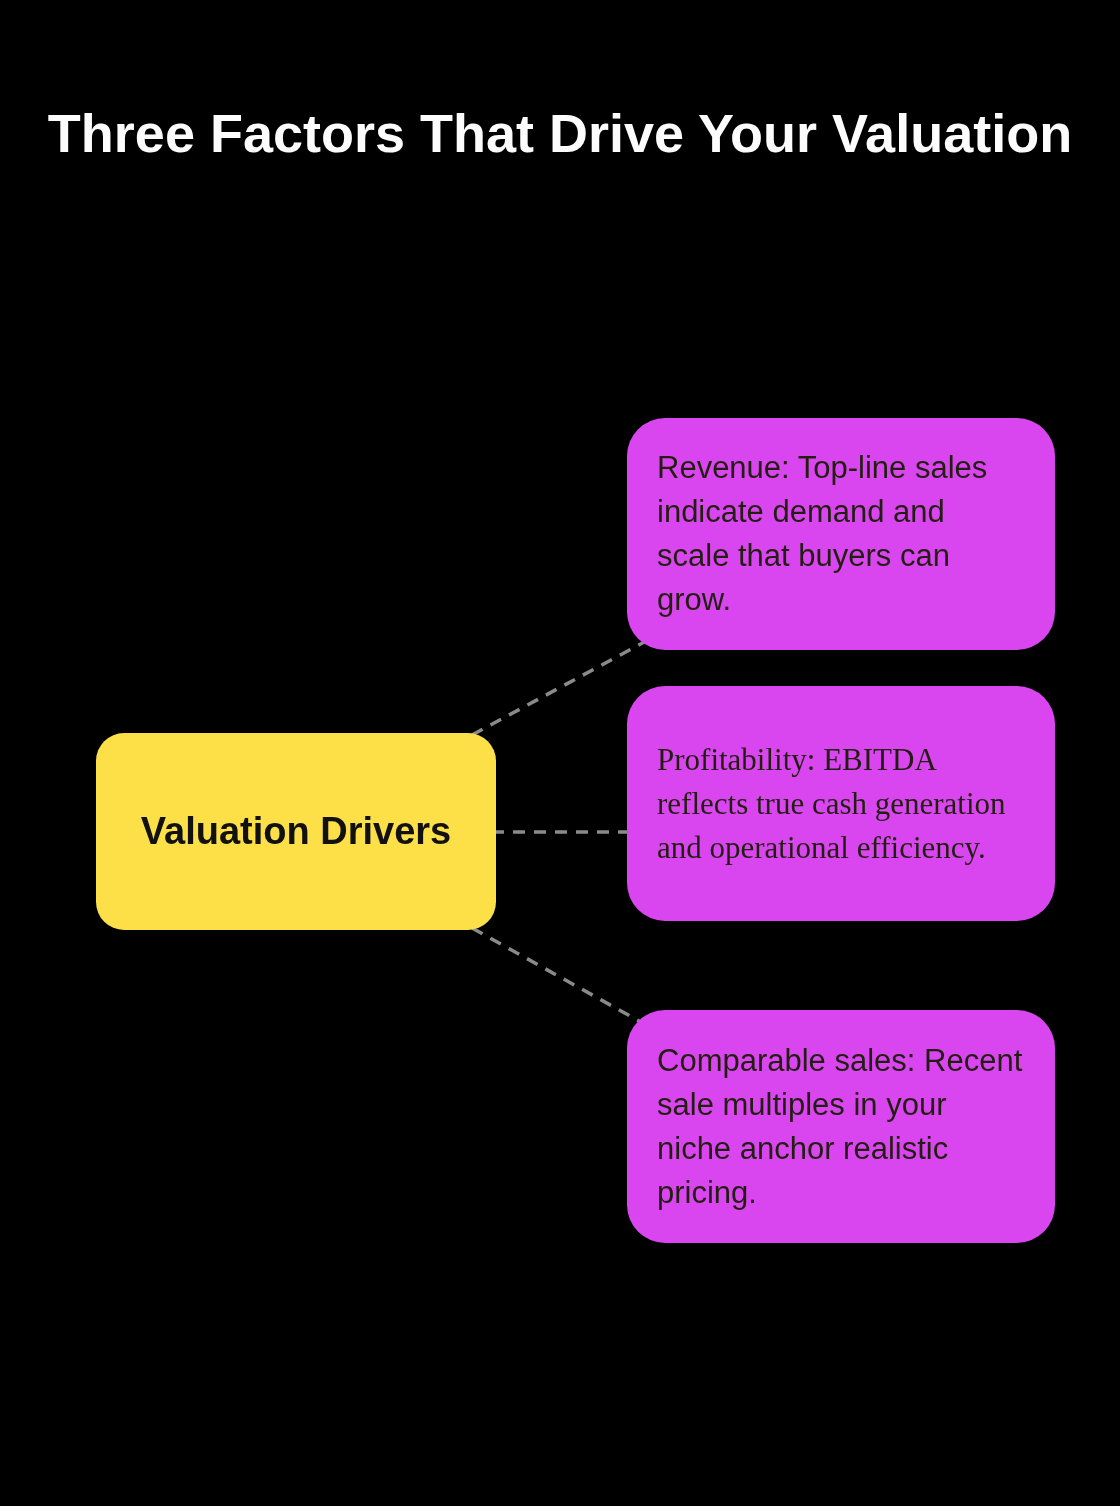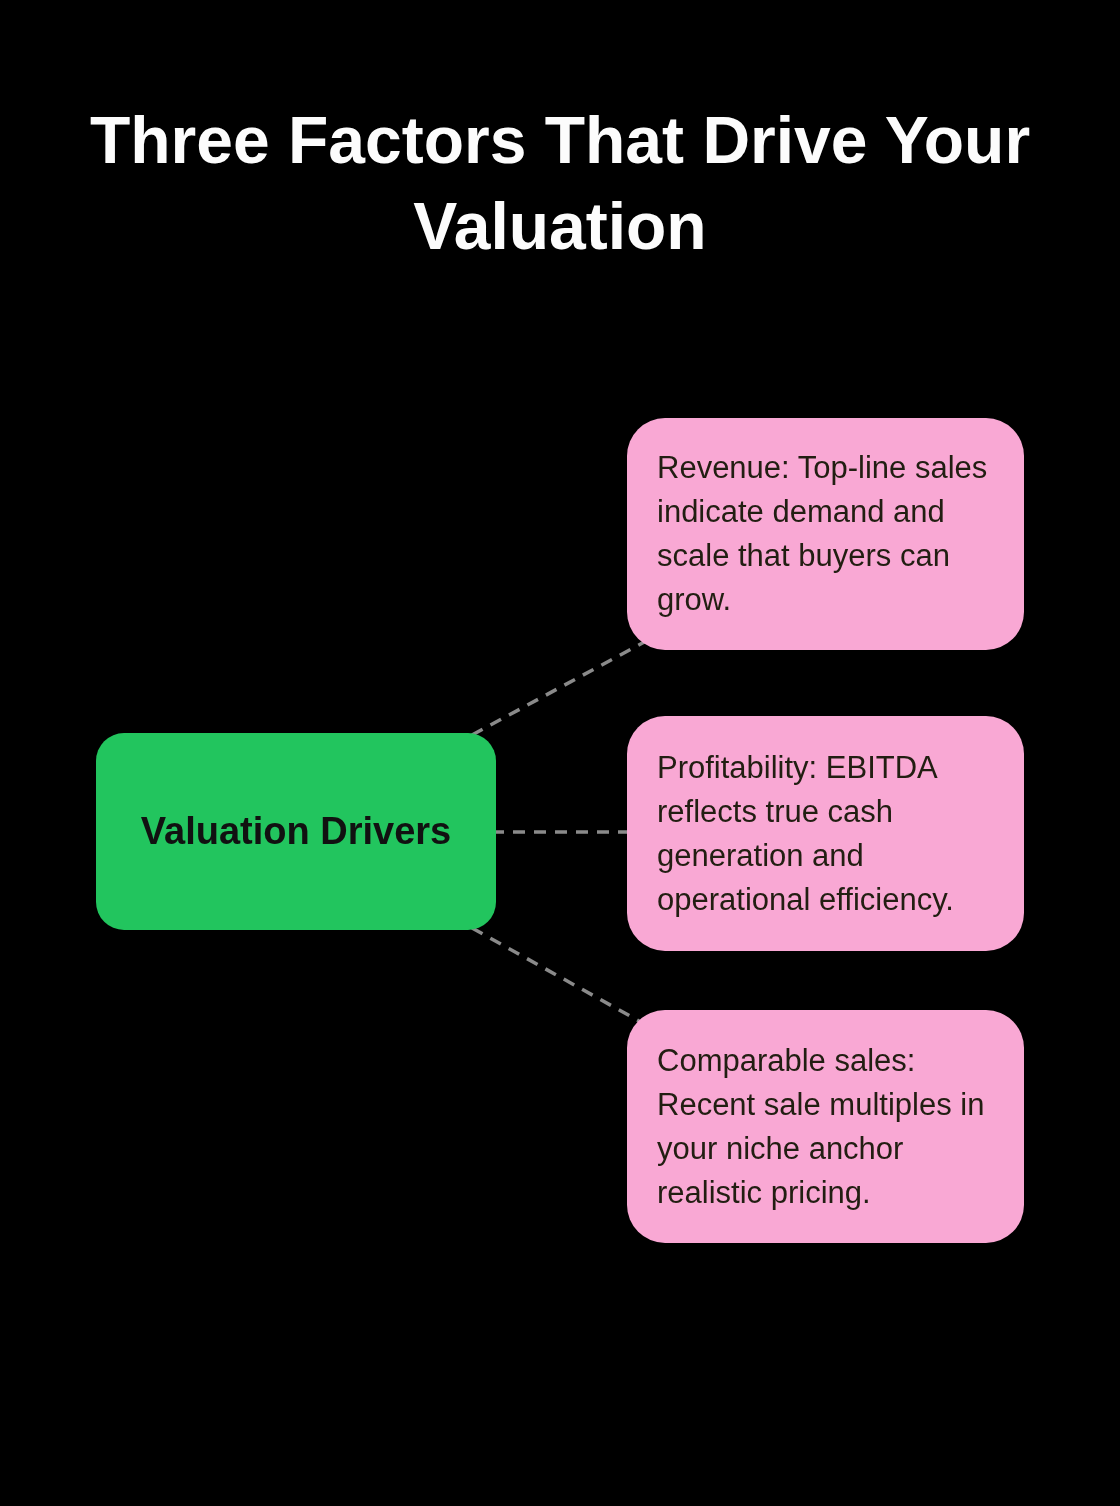--- a/index.html
+++ b/index.html
@@ -15,74 +15,74 @@
     overflow: hidden;
     font-family: "Liberation Sans", "DejaVu Sans", sans-serif;
   }
   .title {
     position: absolute;
     top: 98px;
     left: 40px;
     width: 1040px;
     margin: 0;
     text-align: center;
-    font-size: 66px;
+    font-size: 54px;
     line-height: 1.3;
     font-weight: 700;
     color: #fcfcfc;
     letter-spacing: 0px;
   }
   .connectors {
     position: absolute;
     top: 0;
     left: 0;
     width: 1120px;
     height: 1506px;
     z-index: 1;
   }
   .center-box {
     position: absolute;
     left: 96px;
     top: 733px;
     width: 400px;
     height: 197px;
-    background: #22c55e;
+    background: #fde047;
     border-radius: 28px;
     display: flex;
     align-items: center;
     justify-content: center;
     z-index: 2;
   }
   .center-box .label {
     font-size: 38px;
     font-weight: 700;
     color: #111111;
     text-align: center;
   }
   .factor-box {
     position: absolute;
     left: 627px;
-    width: 397px;
+    width: 428px;
     box-sizing: border-box;
-    background: #f9a8d4;
+    background: #d946ef;
     border-radius: 38px;
     padding: 26px 30px;
     display: flex;
     align-items: center;
     z-index: 2;
   }
   .factor-box p {
     margin: 0;
     font-size: 31px;
     line-height: 44px;
     color: #221e12;
     font-weight: 400;
   }
   .factor-revenue   { top: 418px; min-height: 232px; }
-  .factor-profit    { top: 716px; min-height: 235px; }
+  .factor-profit    { top: 686px; min-height: 235px; font-family: Liberation Serif, serif; }
   .factor-comps     { top: 1010px; min-height: 233px; justify-content: flex-end; }
 </style>
 </head>
 <body>
 
 <div class="canvas">
 
   <h1 class="title">Three Factors That Drive Your Valuation</h1>
 
   <svg class="connectors" viewBox="0 0 1120 1506" xmlns="http://www.w3.org/2000/svg">

